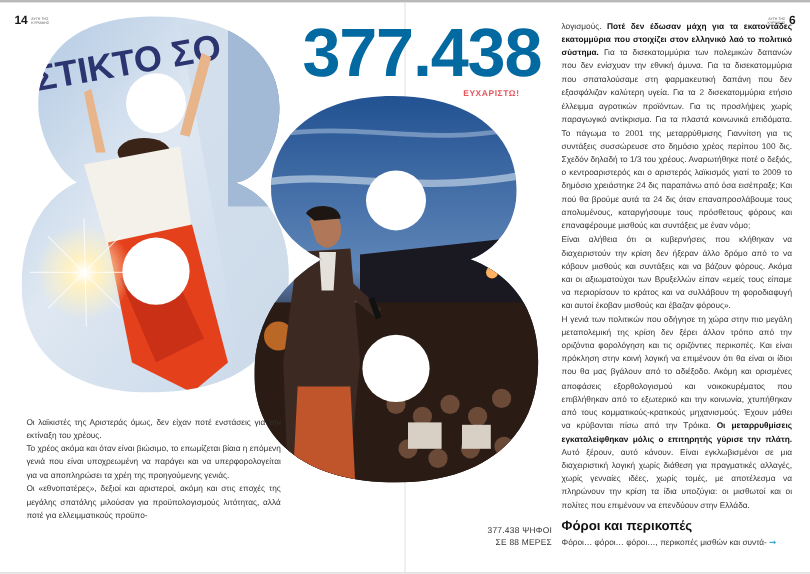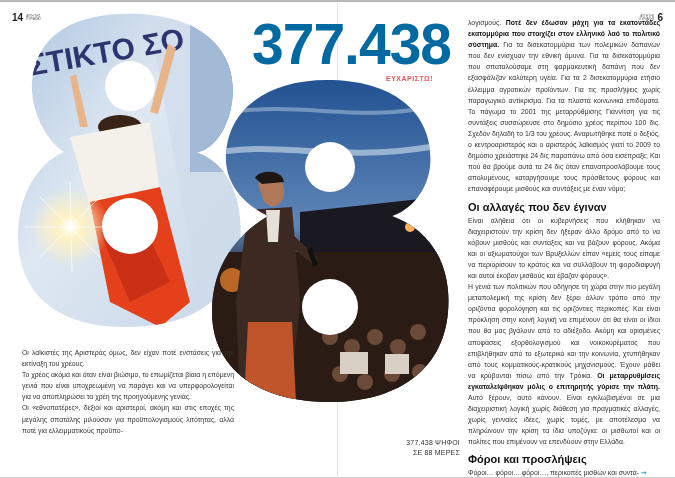--- a/index.html
+++ b/index.html
@@ -137,24 +137,23 @@
 
   <div class="caption">
     <div>377.438 ΨΗΦΟΙ</div>
     <div>ΣΕ 88 ΜΕΡΕΣ</div>
   </div>
 
   <div class="col col-right">
     <p>
       <span>λογισμούς. </span><b>Ποτέ δεν έδωσαν μάχη για τα εκατοντάδες εκατομμύρια που στοιχίζει στον ελληνικό λαό το πολιτικό σύστημα.</b><span> Για τα δισεκατομμύρια των πολεμικών δαπανών που δεν ενίσχυαν την εθνική άμυνα. Για τα δισεκατομμύρια που σπαταλούσαμε στη φαρμακευτική δαπάνη που δεν εξασφάλιζαν καλύτερη υγεία. Για τα 2 δισεκατομμύρια ετήσιο έλλειμμα αγροτικών προϊόντων. Για τις προσλήψεις χωρίς παραγωγικό αντίκρισμα. Για τα πλαστά κοινωνικά επιδόματα. Το πάγωμα το 2001 της μεταρρύθμισης Γιαννίτση για τις συντάξεις συσσώρευσε στο δημόσιο χρέος περίπου 100 δις. Σχεδόν δηλαδή το 1/3 του χρέους. Αναρωτήθηκε ποτέ ο δεξιός, ο κεντροαριστερός και ο αριστερός λαϊκισμός γιατί το 2009 το δημόσιο χρειάστηκε 24 δις παραπάνω από όσα εισέπραξε; Και πού θα βρούμε αυτά τα 24 δις όταν επαναπροσλάβουμε τους απολυμένους, καταργήσουμε τους πρόσθετους φόρους και επαναφέρουμε μισθούς και συντάξεις με έναν νόμο;</span>
     </p>
-    <h3>Οι αλλαγές που δεν έγιναν</h3>
     <p>Είναι αλήθεια ότι οι κυβερνήσεις που κλήθηκαν να διαχειριστούν την κρίση δεν ήξεραν άλλο δρόμο από το να κόβουν μισθούς και συντάξεις και να βάζουν φόρους. Ακόμα και οι αξιωματούχοι των Βρυξελλών είπαν «εμείς τους είπαμε να περιορίσουν το κράτος και να συλλάβουν τη φοροδιαφυγή και αυτοί έκοβαν μισθούς και έβαζαν φόρους».</p>
     <p>
       <span>Η γενιά των πολιτικών που οδήγησε τη χώρα στην πιο μεγάλη μεταπολεμική της κρίση δεν ξέρει άλλον τρόπο από την οριζόντια φορολόγηση και τις οριζόντιες περικοπές. Και είναι πρόκληση στην κοινή λογική να επιμένουν ότι θα είναι οι ίδιοι που θα μας βγάλουν από το αδιέξοδο. Ακόμη και ορισμένες αποφάσεις εξορθολογισμού και νοικοκυρέματος που επιβλήθηκαν από το εξωτερικό και την κοινωνία, χτυπήθηκαν από τους κομματικούς-κρατικούς μηχανισμούς. Έχουν μάθει να κρύβονται πίσω από την Τρόικα. </span><b>Οι μεταρρυθμίσεις εγκαταλείφθηκαν μόλις ο επιτηρητής γύρισε την πλάτη.</b><span> Αυτό ξέρουν, αυτό κάνουν. Είναι εγκλωβισμένοι σε μια διαχειριστική λογική χωρίς διάθεση για πραγματικές αλλαγές, χωρίς γενναίες ιδέες, χωρίς τομές, με αποτέλεσμα να πληρώνουν την κρίση τα ίδια υποζύγια: οι μισθωτοί και οι πολίτες που επιμένουν να επενδύουν στην Ελλάδα.</span>
     </p>
-    <h3>Φόροι και προσλήψεις</h3>
+    <h3>Φόροι και περικοπές</h3>
     <p>
       <span>Φόροι… φόροι… φόροι…, περικοπές μισθών και συντά-</span>
       <span class="cont-arrow">➞</span>
     </p>
   </div>
 </div>
 
 </body></html>

